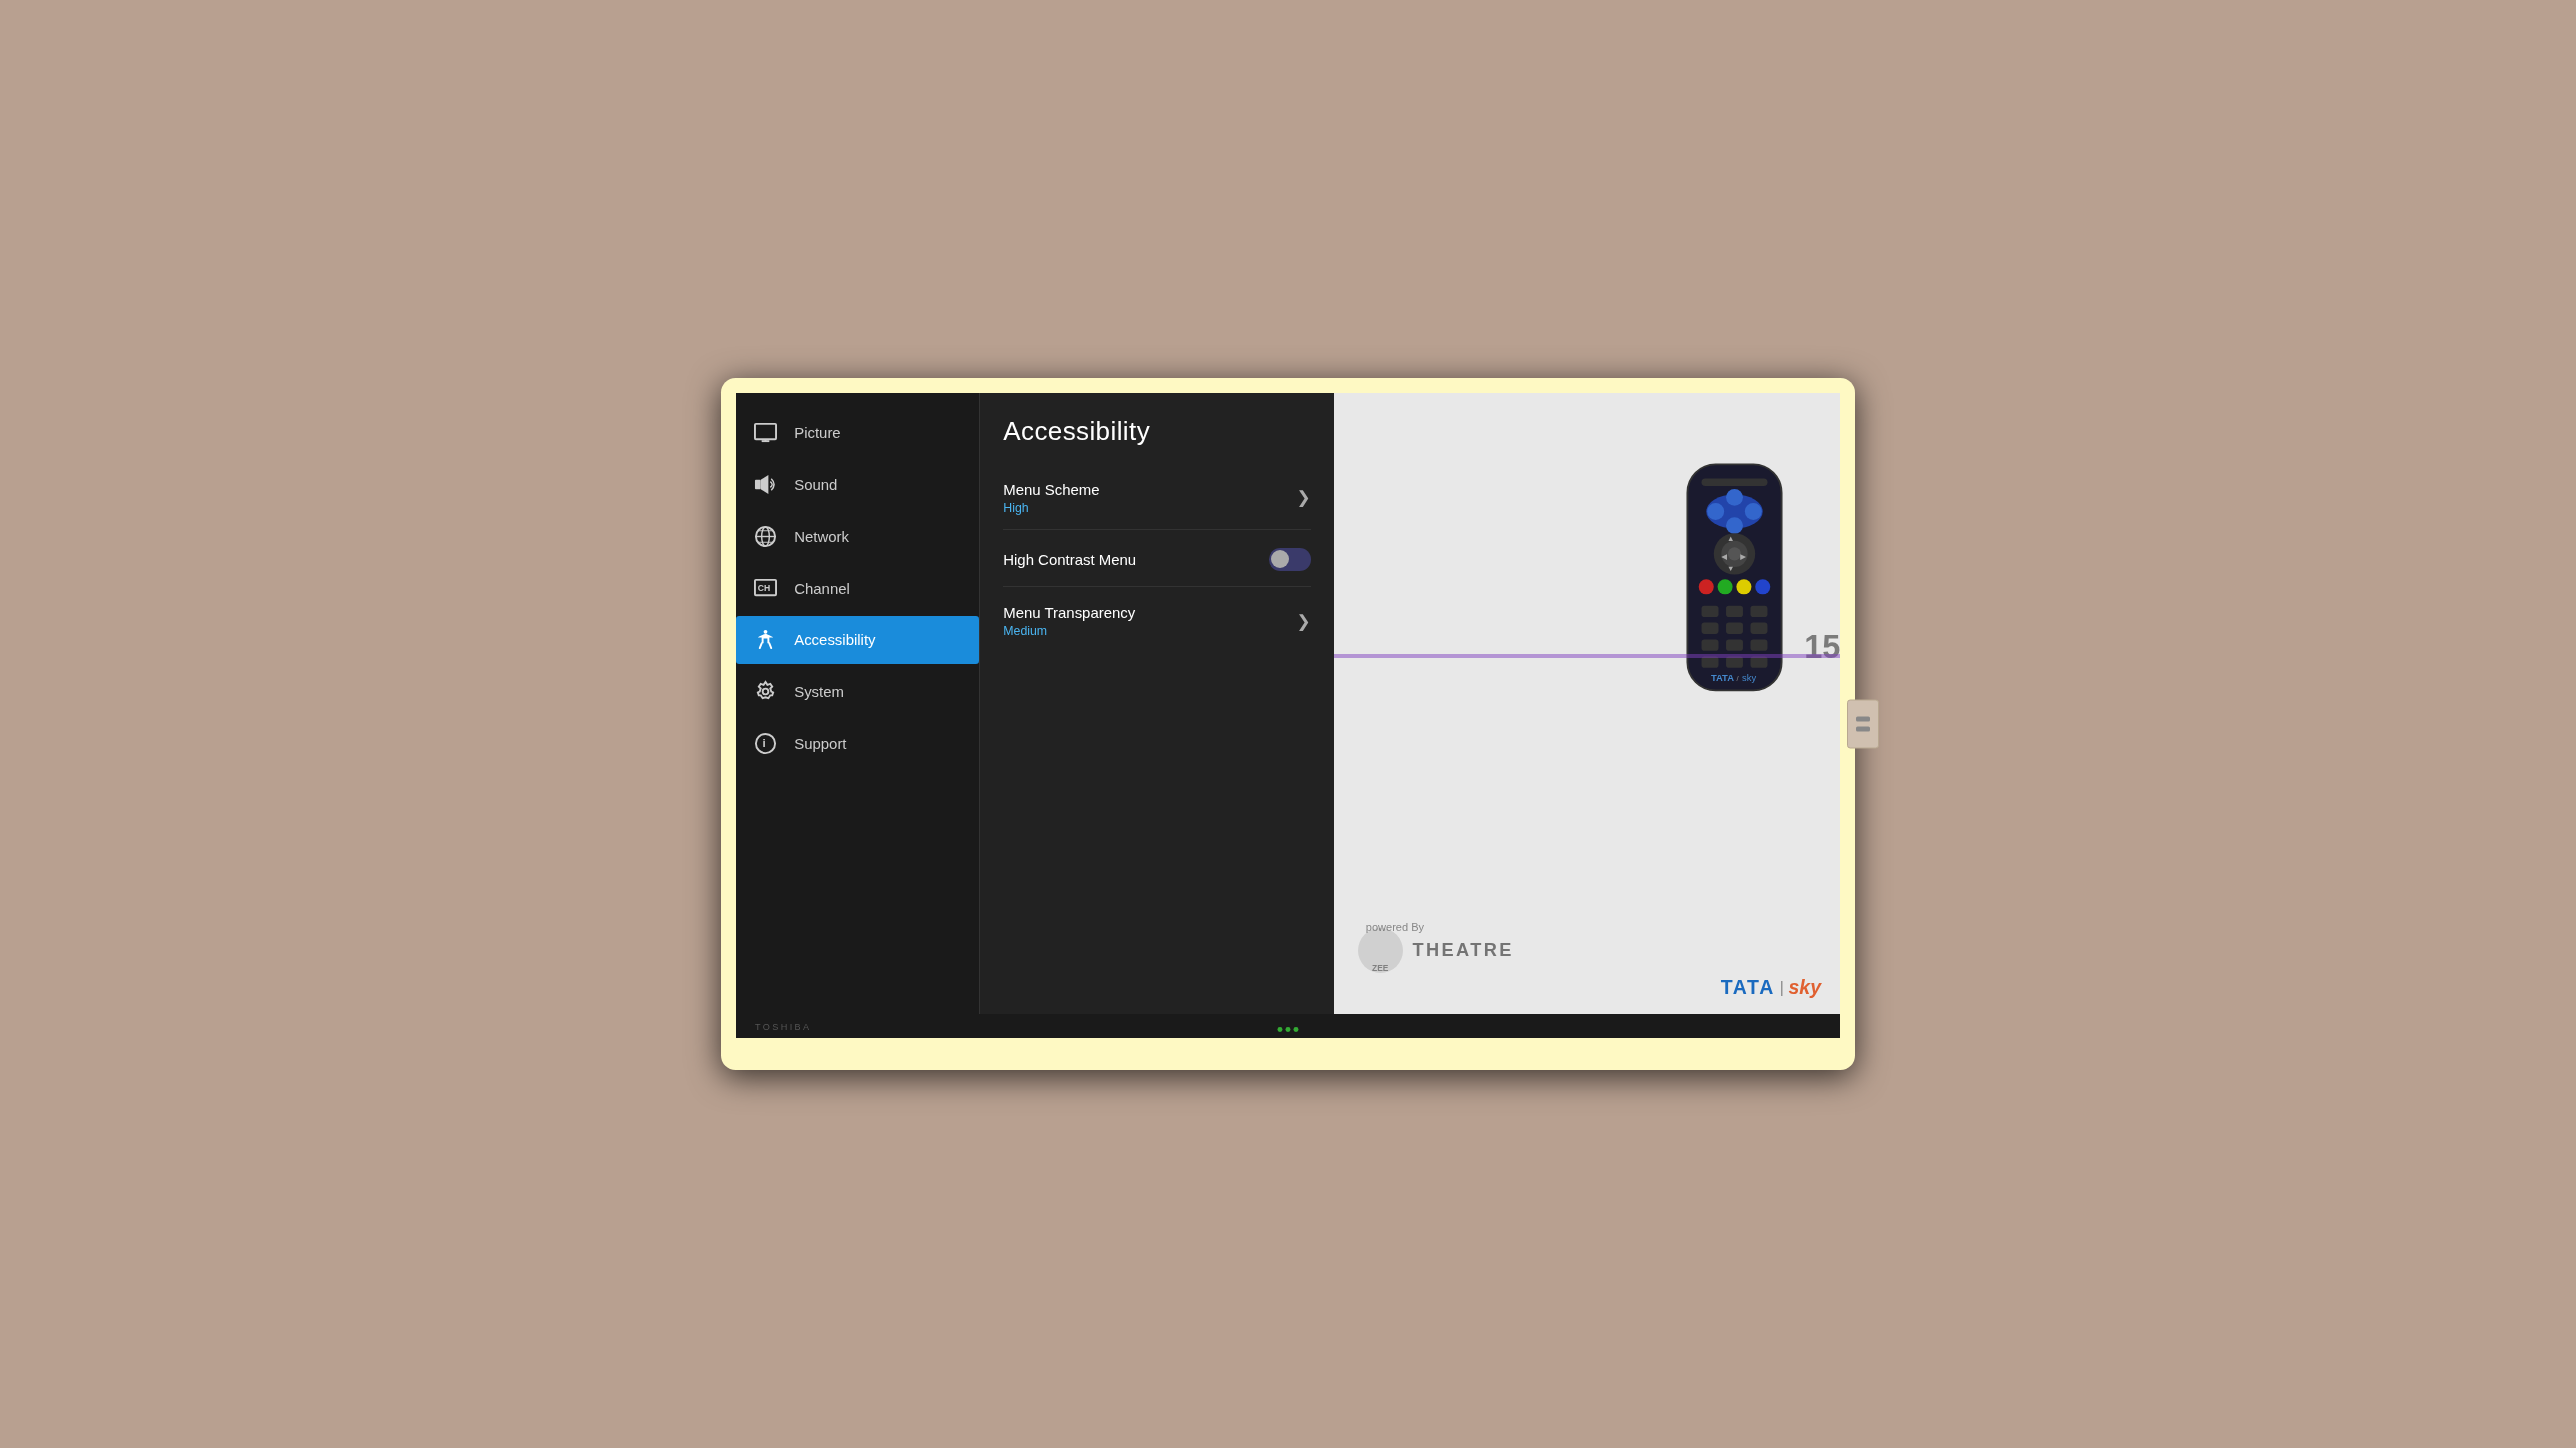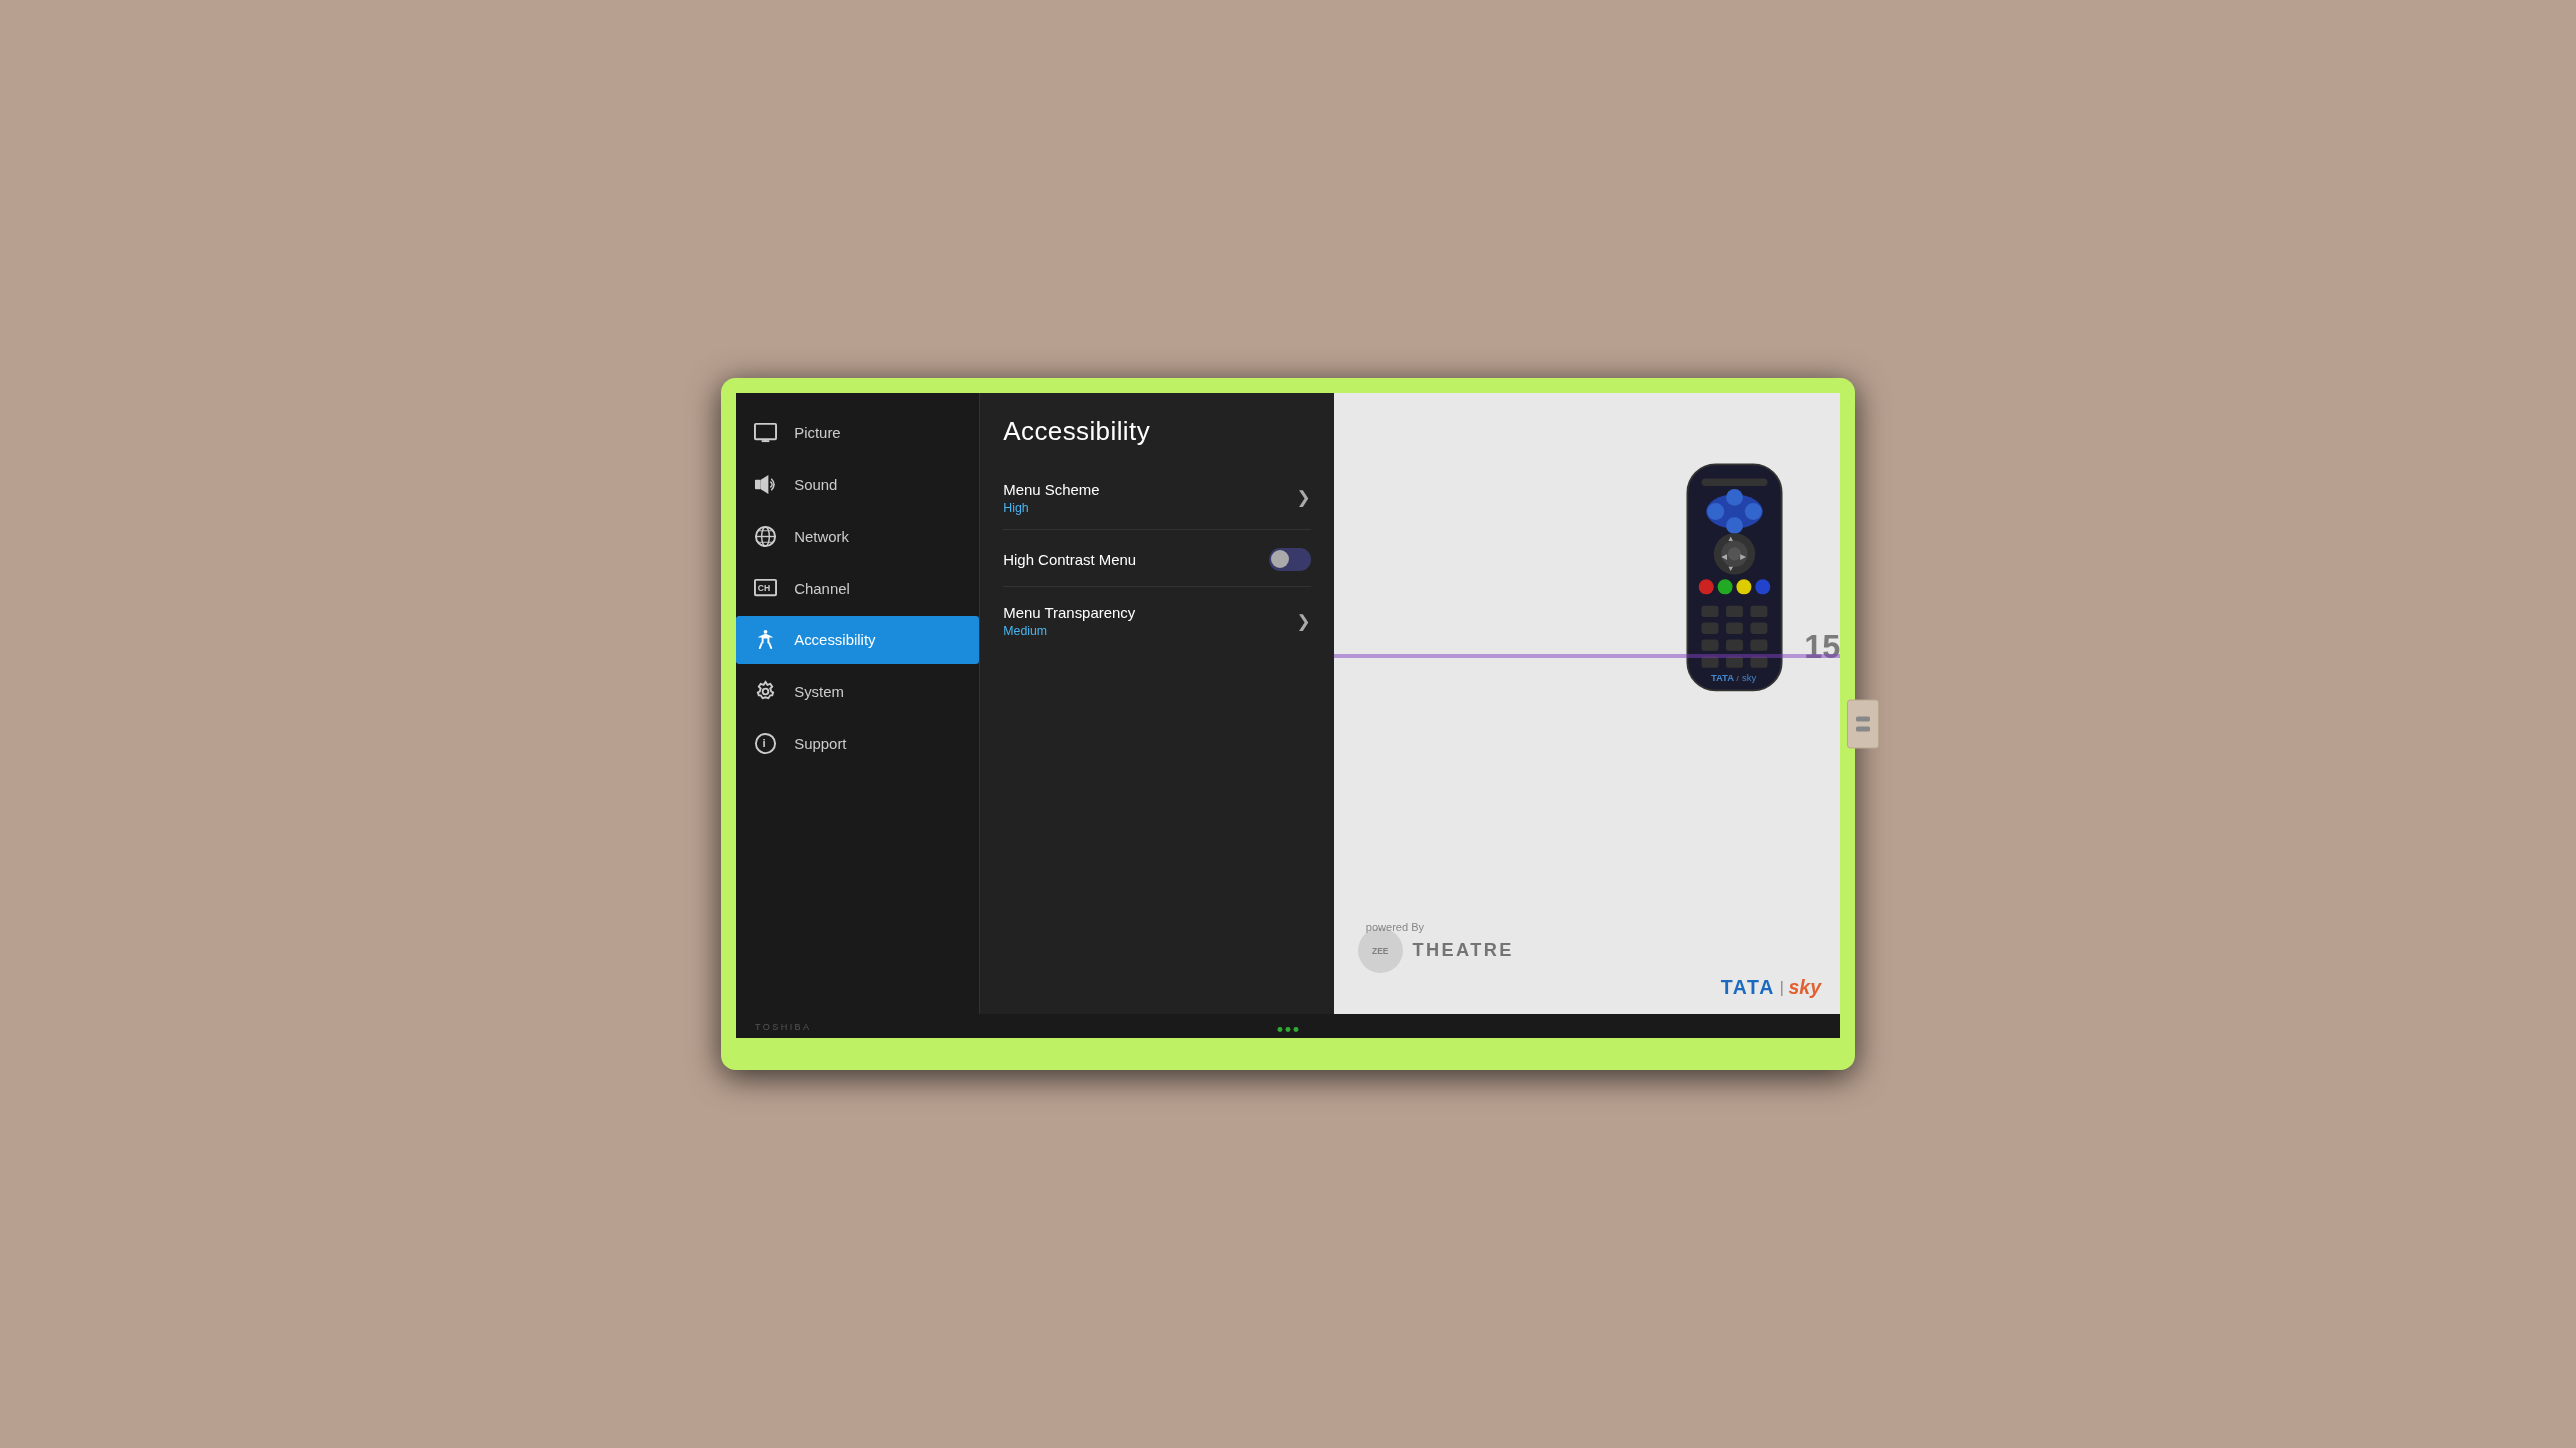--- a/index.html
+++ b/index.html
@@ -7,21 +7,21 @@
     body {
       background: #b8a090;
       display: flex;
       justify-content: center;
       align-items: center;
       min-height: 100vh;
       font-family: 'Arial', sans-serif;
     }
 
     .tv-outer {
-      background: #bef264;
+      background: #fef9c3;
       border-radius: 14.6px;
       padding: 14.6px 14.6px 32px 14.6px;
       width: 92vw;
       max-width: 1134px;
       box-shadow: 0 6.5px 32px rgba(0,0,0,0.7);
       position: relative;
     }
 
     .tv-screen {
       background: #111;
@@ -444,21 +444,21 @@
 
       <div class="channel-overlay">
         <div style="position:absolute; right:0; top:38%; font-size:2.5em; font-weight:bold; color:#333; opacity:0.6;">15</div>
         <div style="position:absolute; left:0; right:0; top:42%; height:4px; background:#8040c0; opacity:0.5;"></div>
 
         <div style="position:absolute; bottom:81px; left:32px;">
           <div style="color:#888; font-size:0.85em;">powered By</div>
         </div>
 
         <div style="position:absolute; bottom:41px; left:24px; display:flex; align-items:center; gap:9.7px;">
-          <div style="width:45px; height:45px; border-radius:50%; background:rgba(0,0,0,0.15); display:flex; align-items:center; justify-content:center; color:#555; font-size:0.65em; font-weight:bold; opacity:0.7;">
+          <div style="width:45px; height:45px; border-radius:50%; background:rgba(0,0,0,0.15); display:flex; align-items:flex-end; justify-content:center; color:#555; font-size:0.65em; font-weight:bold; opacity:0.7;">
             <span>ZEE</span>
           </div>
           <div style="color:#444; font-size:1.4em; font-weight:bold; letter-spacing:2.4px; opacity:0.7;">THEATRE</div>
         </div>
 
         <div style="position:absolute; bottom:14.6px; right:19.4px; display:flex; align-items:center; gap:3.2px;">
           <span style="color:#1a6abf; font-size:1.5em; font-weight:bold; letter-spacing:1.6px;">TATA</span>
           <span style="color:#888; font-size:1.2em; margin: 0 1.6px;">|</span>
           <span style="color:#e06030; font-size:1.5em; font-style:italic; font-weight:bold;">sky</span>
         </div>

